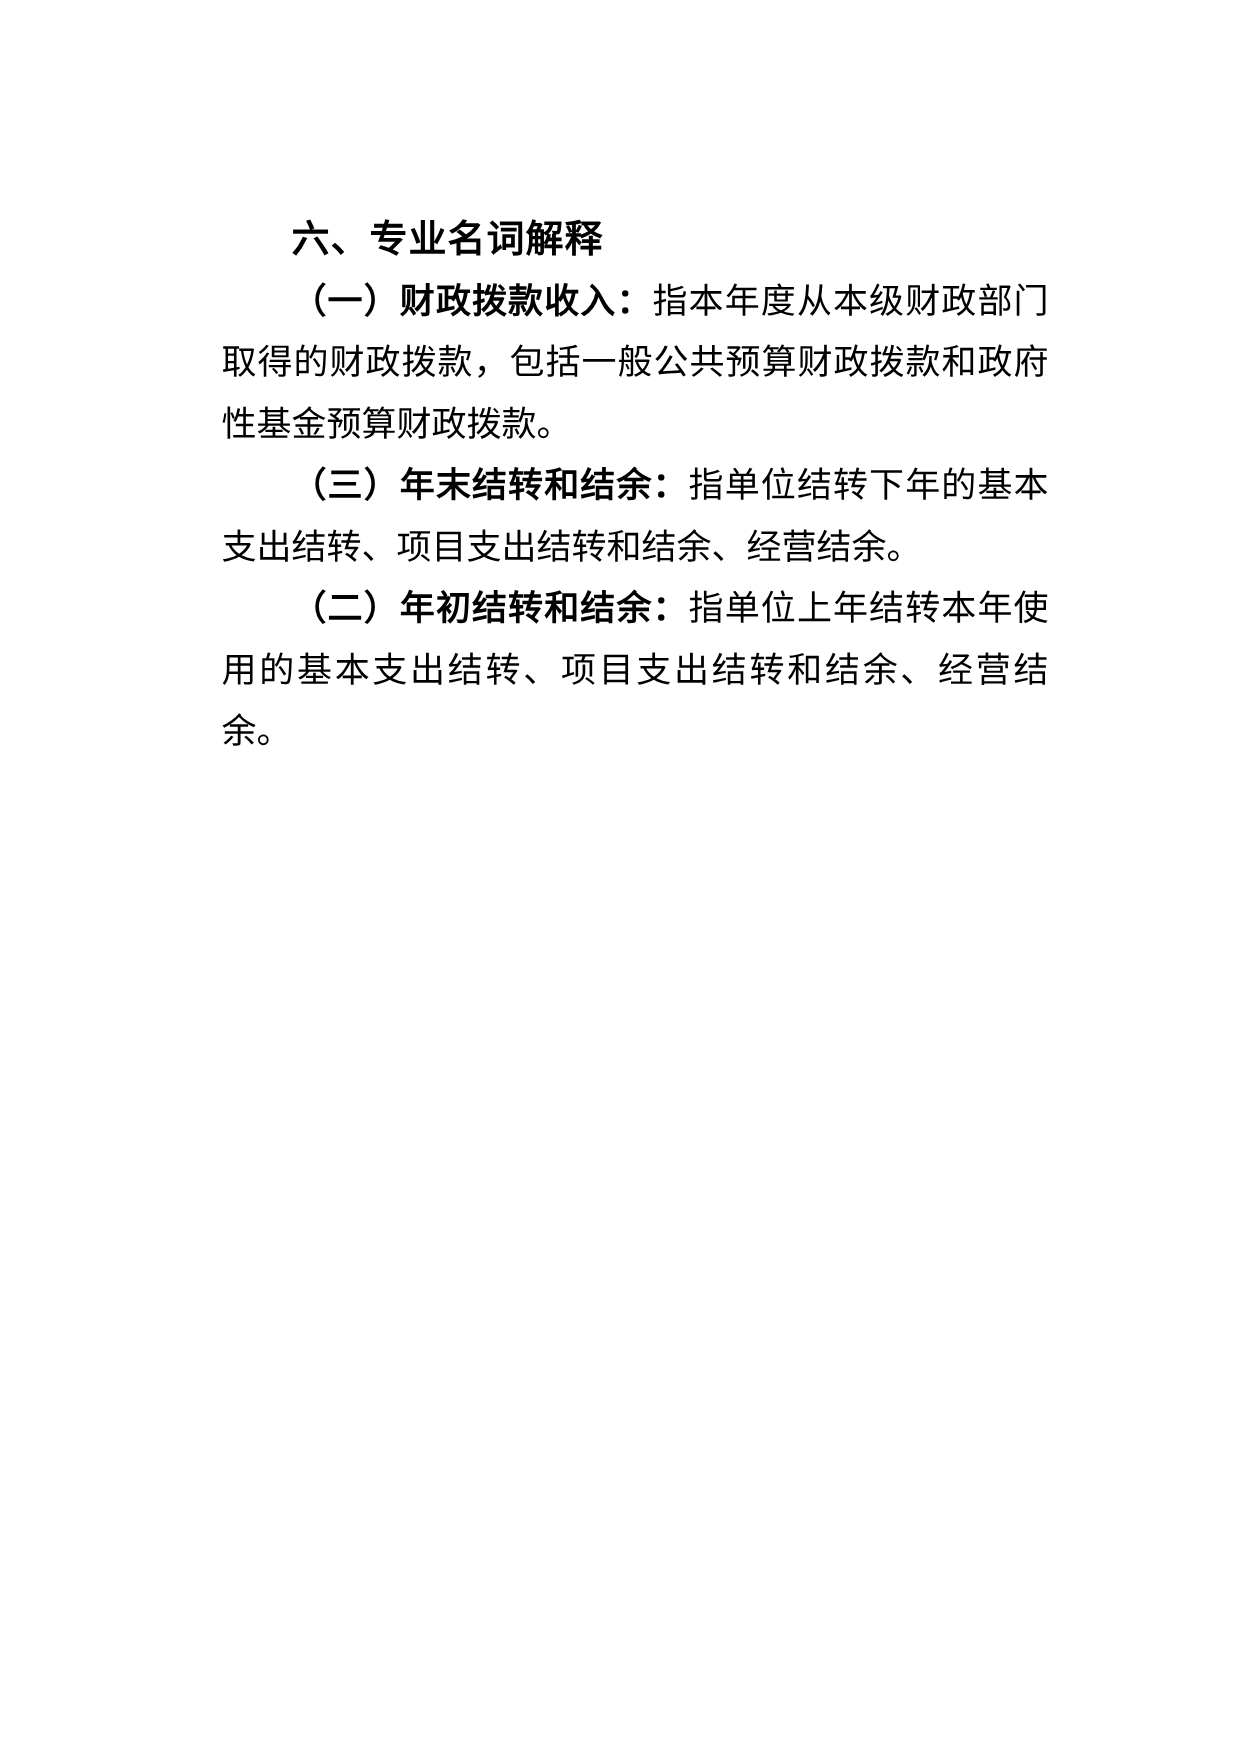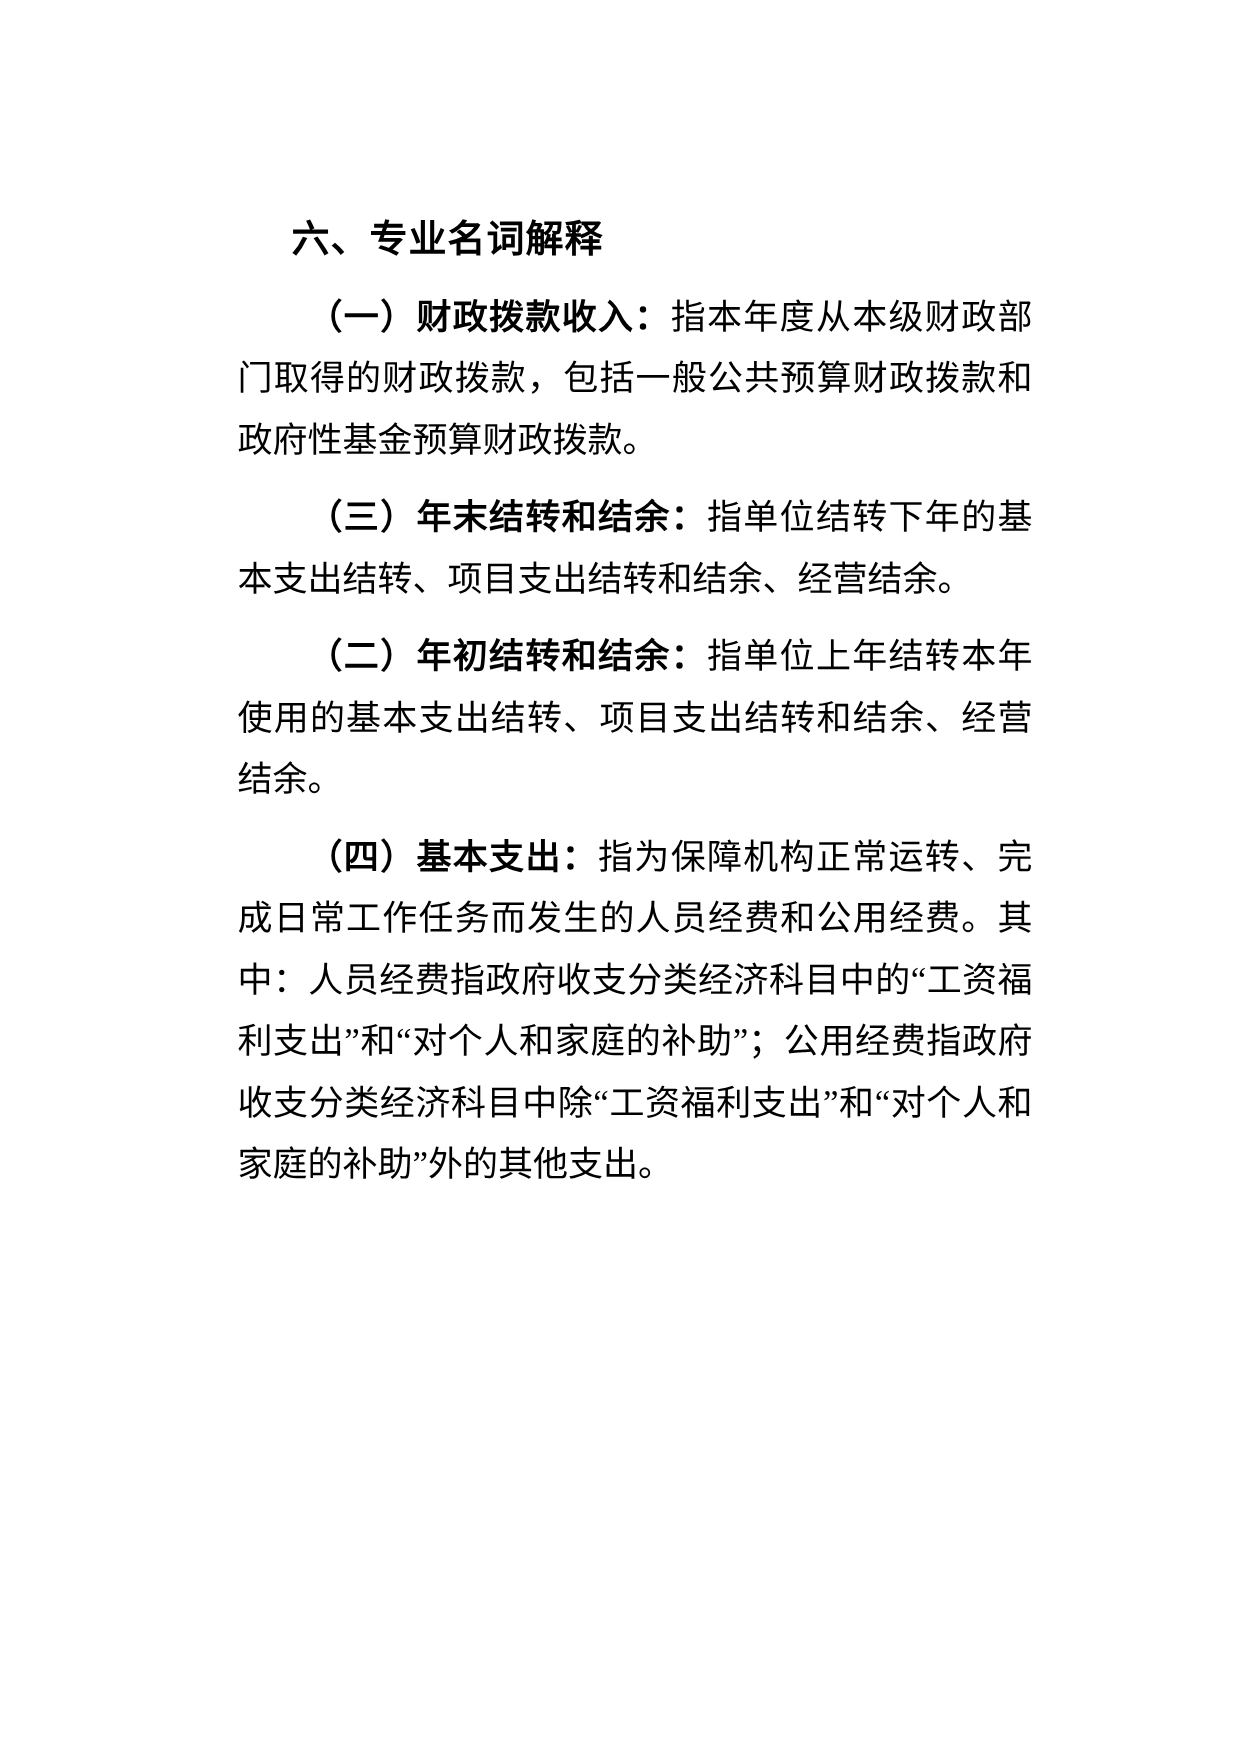--- a/index.html
+++ b/index.html
@@ -24,37 +24,36 @@
   .heading {
     margin: 0 0 0 70px;
     font-family: "Liberation Sans", "DejaVu Sans", sans-serif;
     font-size: 38px;
     font-weight: 700;
     line-height: 61.5px;
     text-align: left;
     letter-spacing: 1px;
   }
   .para {
-    margin: 16px;
+    margin: 0;
     text-indent: 2em;
   }
   .term { font-weight: 700; }
 </style>
 </head>
 <body>
 
 <div class="page">
   <div class="doc-body">
 
     <h1 class="heading">六、专业名词解释</h1>
 
     <p class="para"><strong class="term">（一）财政拨款收入：</strong><span>指本年度从本级财政部门取得的财政拨款，包括一般公共预算财政拨款和政府性基金预算财政拨款。</span></p>
 
     <p class="para"><strong class="term">（三）年末结转和结余：</strong><span>指单位结转下年的基本支出结转、项目支出结转和结余、经营结余。</span></p>
 
     <p class="para"><strong class="term">（二）年初结转和结余：</strong><span>指单位上年结转本年使用的基本支出结转、项目支出结转和结余、经营结余。</span></p>
 
-    <p class="para"><strong class="term">（四）基本支出：</strong><span>指为保障机构正常运转、完成日常工作任务而发生的人员经费和公用经费。其中：人员经费指政府收支分类经济科目中的“工资福利支出”和“对个人和家庭的补助”；公用经费指政府收支分类经济科目中除“工资福利支出”和“对个人和家庭的补助”外的其他支出。</span></p>
 
 
 
   </div>
 </div>
 
 </body></html>

